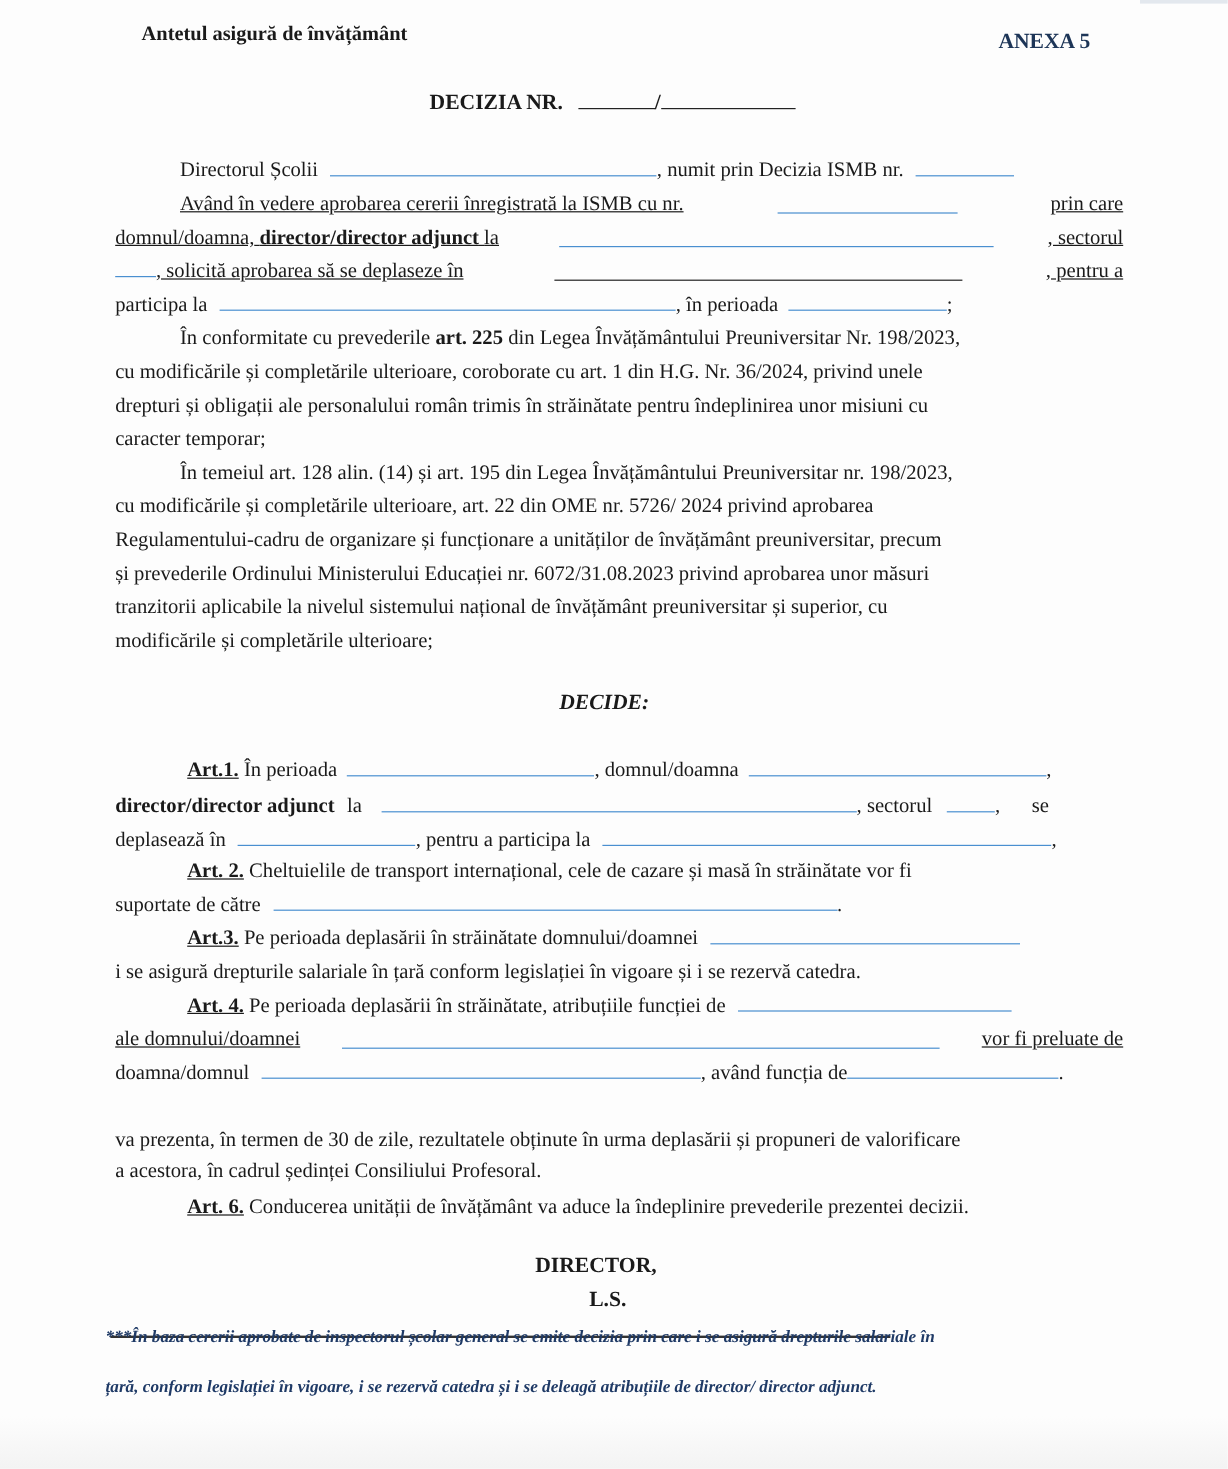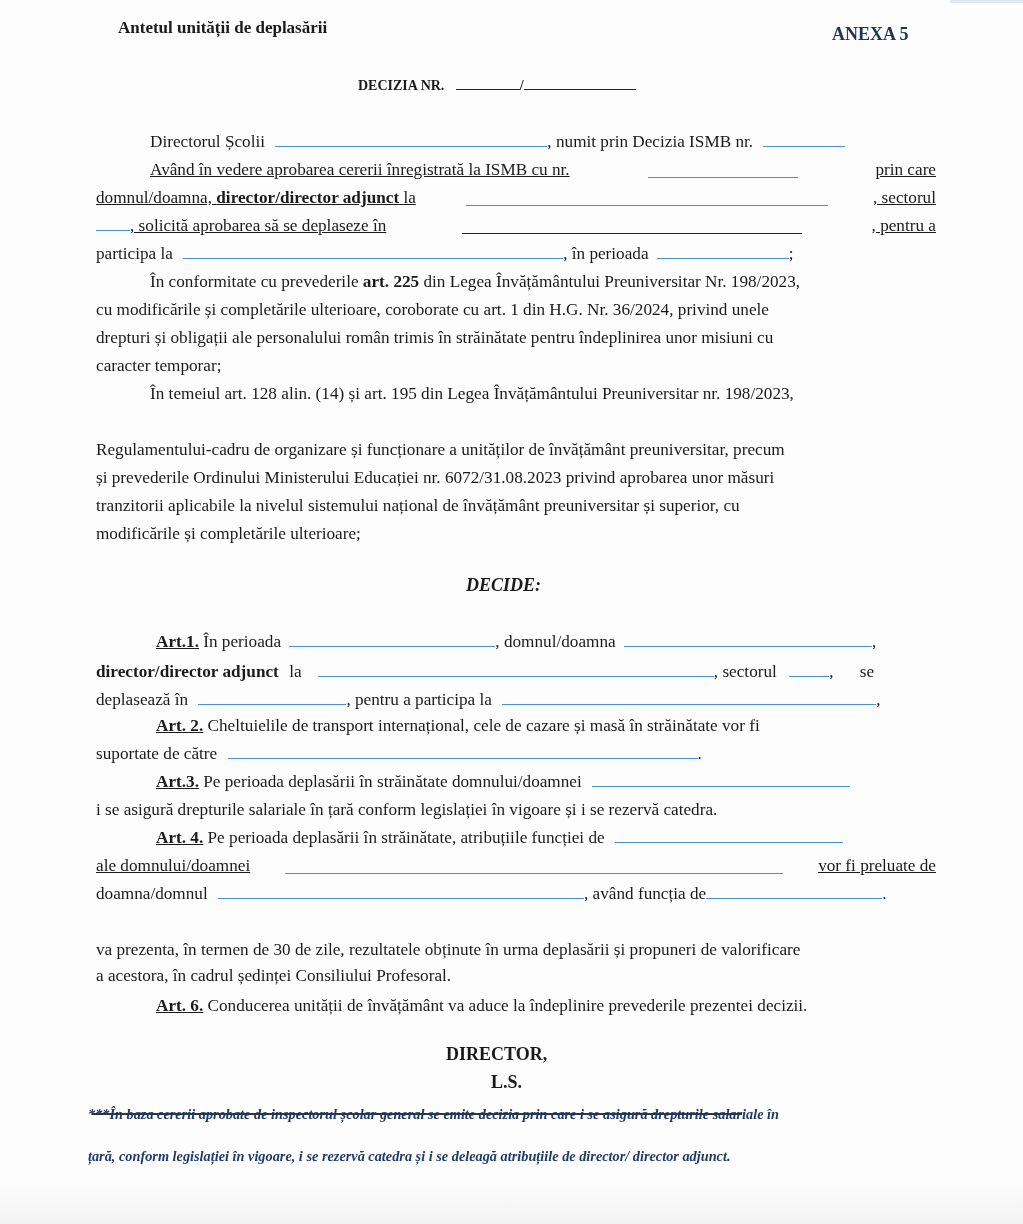--- a/index.html
+++ b/index.html
@@ -5,40 +5,40 @@
   html, body { margin:0; padding:0; }
   body {
     width:1023px; height:1224px; background:#fdfdfd; position:relative; overflow:hidden;
     font-family:"Liberation Serif", serif; color:#1a1a1a;
   }
   .page { position:absolute; left:0; top:0; width:1023px; height:1224px; }
   .topline { position:absolute; left:950px; top:0; width:73px; height:3px; background:#e3e8ee; }
   .abs { position:absolute; white-space:nowrap; }
   .hdr-left { left:118px; top:18px; font-size:17px; font-weight:bold; }
   .hdr-right { left:832px; top:24px; font-size:18px; font-weight:bold; color:#1d3557; }
-  .title { left:358px; top:75px; font-size:14px; font-weight:bold; }
+  .title { left:358px; top:75px; font-size:18px; font-weight:bold; }
   .ln { position:relative; display:inline-block; border-bottom:1.6px solid #4a8fd0; height:14px; vertical-align:baseline; }
   .ln.blk { border-bottom-color:#222; }
   .row { position:absolute; left:96px; width:840px; font-size:17.2px; line-height:28px; white-space:nowrap; }
   .just { display:flex; justify-content:space-between; align-items:center;text-decoration:underline; }
   .b { font-weight:bold; }
   .u { font-weight:bold; text-decoration:underline; }
   .decide { left:466px; top:575px; font-size:18px; font-weight:bold; font-style:italic; }
   .sign { font-size:18px; font-weight:bold; }
   .fnline { position:absolute; left:92px; top:1113px; width:650px; height:1.5px; background:#333; }
   .fn { position:absolute; left:88px; width:860px; font-size:14.3px; font-style:italic; font-weight:bold; color:#1f3a66; white-space:nowrap; }
   .bottomfade { position:absolute; left:0; top:1180px; width:1023px; height:44px; background:linear-gradient(#fdfdfd,#f3f3f3); }
 </style>
 </head>
 <body>
 
 <div class="page">
   <div class="topline"></div>
 
-  <div class="abs hdr-left">Antetul unității de deplasării</div>
+  <div class="abs hdr-left">Antetul asigură de învățământ</div>
   <div class="abs hdr-right">ANEXA 5</div>
 
   <div class="abs title">
     <span>DECIZIA NR.</span>
     <span class="ln blk" style="width:64px;margin-left:8px"></span><span>/</span><span class="ln blk" style="width:112px"></span>
   </div>
 
   <div class="row" style="top:128px;left:150px;width:786px;">
     <span>Directorul Școlii</span>
     <span class="ln" style="width:272px;margin-left:6px"></span><span>, numit prin Decizia  ISMB  nr.</span>
@@ -64,20 +64,21 @@
     <span class="ln" style="width:380px;margin-left:6px"></span><span>, în perioada</span>
     <span class="ln" style="width:132px;margin-left:4px"></span><span>;</span>
   </div>
   <div class="row" style="top:268px;left:150px;width:786px;">
     <span>În conformitate cu prevederile</span> <span class="b">art. 225</span> <span>din Legea Învățământului Preuniversitar Nr. 198/2023,</span>
   </div>
   <div class="row" style="top:296px;">cu modificările și completările ulterioare, coroborate cu art. 1 din H.G. Nr. 36/2024, privind unele</div>
   <div class="row" style="top:324px;">drepturi și obligații ale personalului român trimis în străinătate pentru îndeplinirea unor misiuni cu</div>
   <div class="row" style="top:352px;">caracter temporar;</div>
   <div class="row" style="top:380px;left:150px;width:786px;">În temeiul art. 128 alin. (14) și art. 195 din Legea Învățământului Preuniversitar nr. 198/2023,</div>
+  <div class="row" style="top:408px;">cu  modificările  și  completările  ulterioare,  art.  22  din  OME  nr.  5726/  2024  privind  aprobarea</div>
   <div class="row" style="top:436px;">Regulamentului-cadru de organizare și funcționare a unităților de învățământ preuniversitar, precum</div>
   <div class="row" style="top:464px;">și prevederile Ordinului Ministerului Educației nr. 6072/31.08.2023 privind aprobarea unor măsuri</div>
   <div class="row" style="top:492px;">tranzitorii  aplicabile  la  nivelul  sistemului  național  de  învățământ  preuniversitar  și  superior,  cu</div>
   <div class="row" style="top:520px;">modificările și completările ulterioare;</div>
 
   <div class="abs decide">DECIDE:</div>
 
   <div class="row" style="top:628px;left:156px;width:780px;">
     <span class="u">Art.1.</span>
     <span>În perioada</span>

